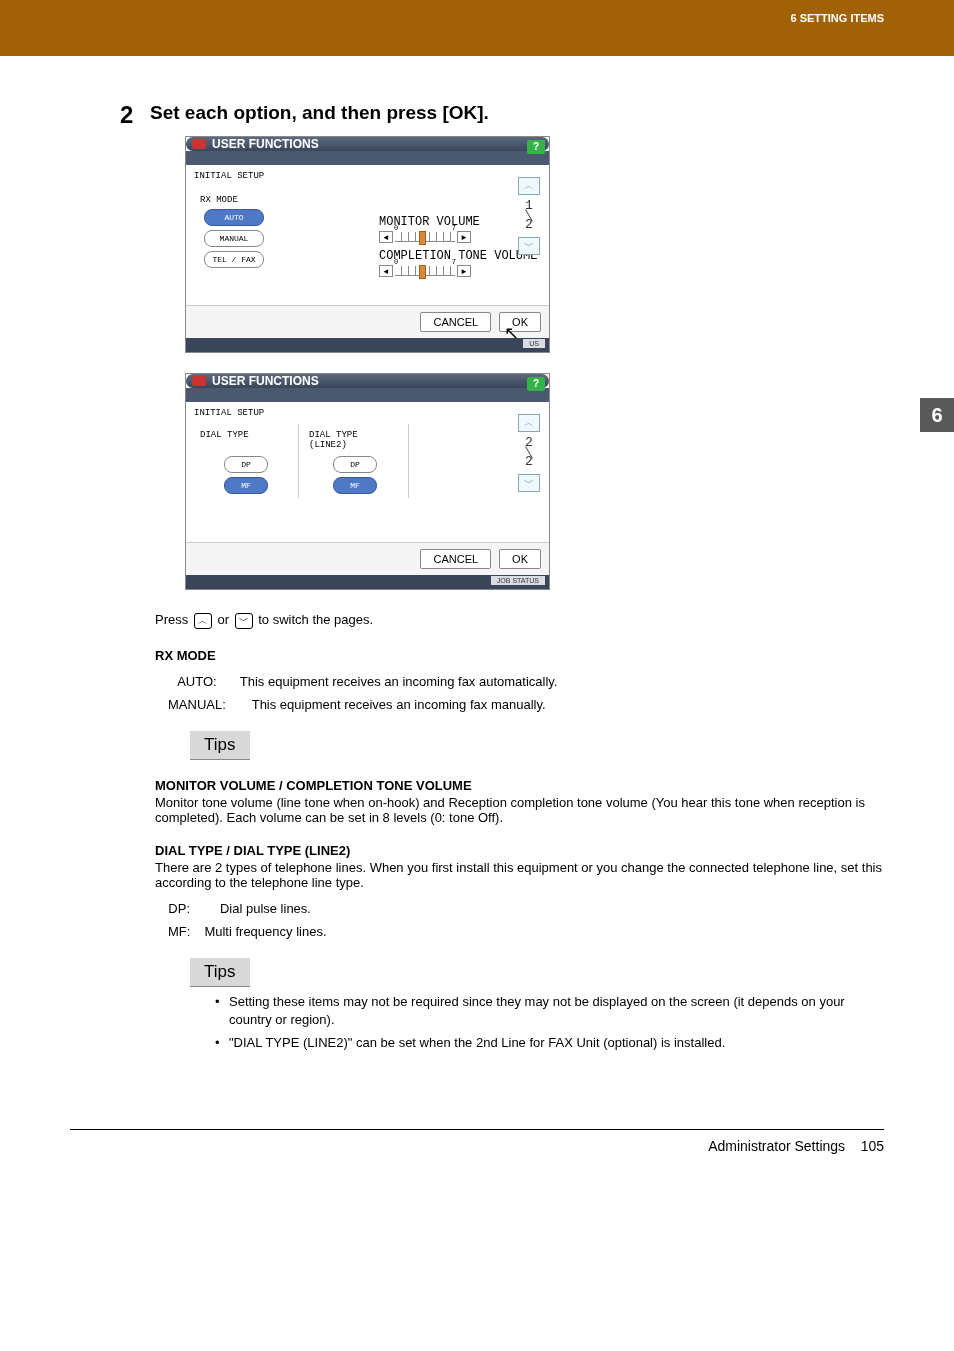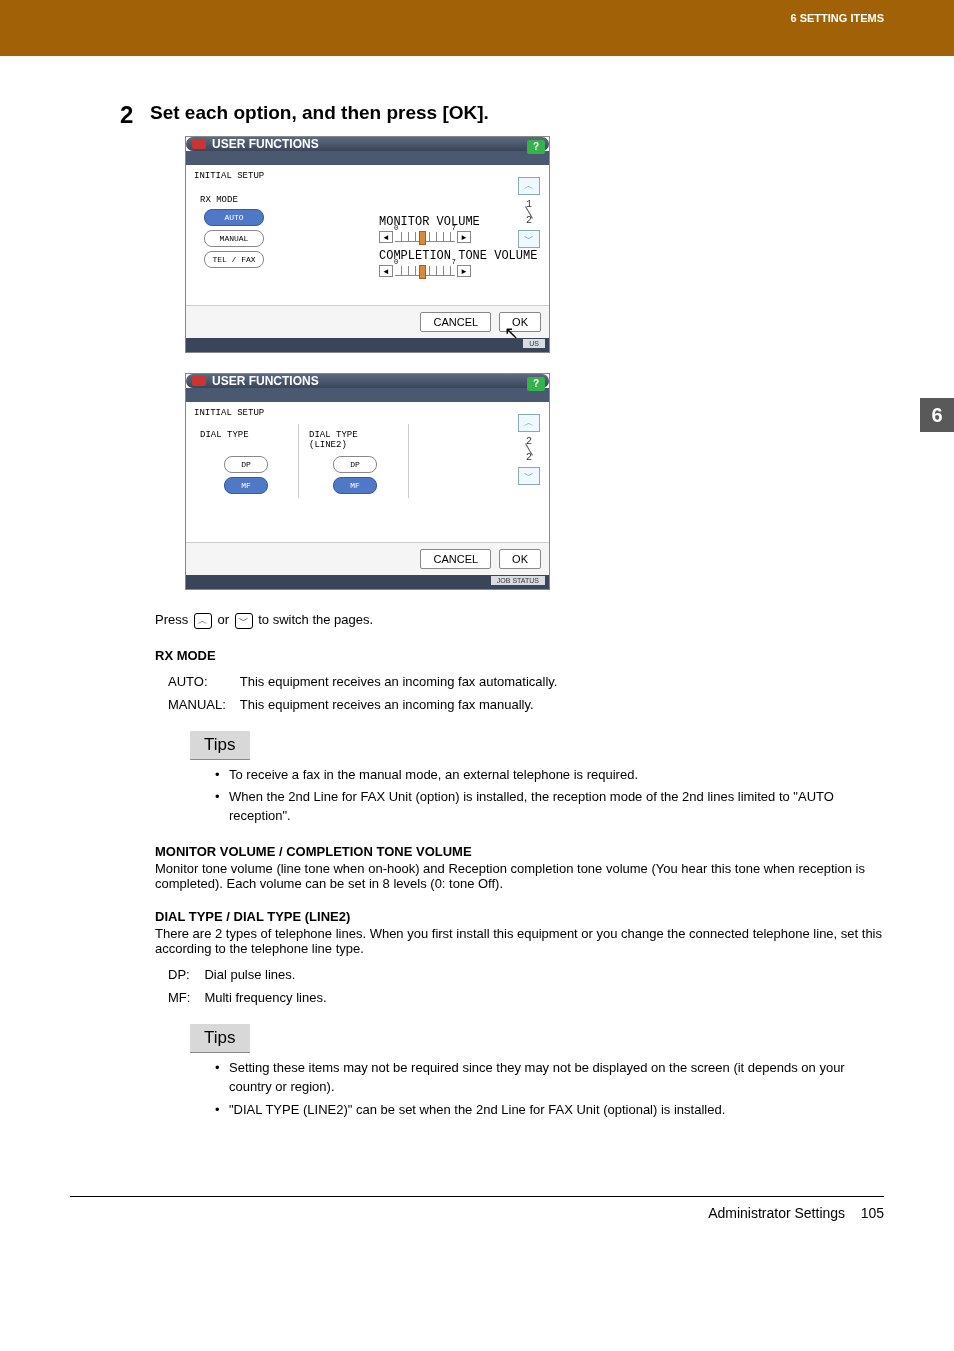--- a/index.html
+++ b/index.html
@@ -99,21 +99,21 @@
   .col-mid { width: 110px; padding-top: 6px; font-size: 9px; }
   .col-right { flex: 1; padding-top: 6px; font-size: 9px; }
   .pager {
     position: absolute; right: 8px; top: 12px; width: 24px;
     display: flex; flex-direction: column; align-items: center; gap: 4px;
   }
   .pager-uparrow, .pager-downarrow {
     width: 22px; height: 18px; border: 1px solid #8aa; background: #f0f8ff;
     display: flex; align-items: center; justify-content: center; font-size: 10px; color: #5588aa;
   }
-  .pager-frac { font-size: 10px; color: #333; text-align: center; line-height: 1.1; }
+  .pager-frac { font-size: 13px; color: #333; text-align: center; line-height: 1.1; }
   .pager-frac .slash { display:block; transform: rotate(60deg); width:14px; border-top:1px solid #555; margin:2px auto; }
   .ui-btn {
     display: block;
     width: 60px;
     text-align: center;
     font-size: 8px;
     padding: 3px 0;
     border: 1px solid #888;
     border-radius: 8px;
     margin-bottom: 4px;
@@ -183,21 +183,21 @@
     vertical-align: middle;
     margin: 0 2px;
   }
   .section-heading {
     font-weight: bold;
     margin-top: 18px;
     margin-left: 35px;
   }
   .plain { margin-left: 35px; margin-top: 2px; }
   .def-table { margin-left: 40px; margin-top: 6px; }
-  .def-table td { vertical-align: top; padding: 3px 6px; font-size: 13px; }
+  .def-table td { vertical-align: top; padding: 3px 6px; font-size: 13px; text-align: center; }
   .tips-box {
     margin: 14px 0 6px 70px;
   }
   .tips-label {
     display: inline-block;
     background: #d8d8d8;
     padding: 4px 14px;
     font-size: 17px;
     border-bottom: 1px solid #888;
   }
@@ -356,24 +356,20 @@
         </tr>
     <tr>
           <td>MANUAL:</td>
           <td>This equipment receives an incoming fax manually.</td>
         </tr>
   </tbody>
     </table>
 
   <div class="tips-box">
     <span class="tips-label">Tips</span>
-    <ul class="tips-list">
-      <li>To receive a fax in the manual mode, an external telephone is required.</li>
-      <li>When the 2nd Line for FAX Unit (option) is installed, the reception mode of the 2nd lines limited to "AUTO reception".</li>
-    </ul>
   </div>
 
   <div class="section-heading">MONITOR VOLUME / COMPLETION TONE VOLUME</div>
   <div class="plain">Monitor tone volume (line tone when on-hook) and Reception completion tone volume (You hear this tone when reception is completed). Each volume can be set in 8 levels (0: tone Off).</div>
 
   <div class="section-heading">DIAL TYPE / DIAL TYPE (LINE2)</div>
   <div class="plain">There are 2 types of telephone lines. When you first install this equipment or you change the connected telephone line, set this according to the telephone line type.</div>
   <table class="def-table">
     <tbody>
         <tr>

